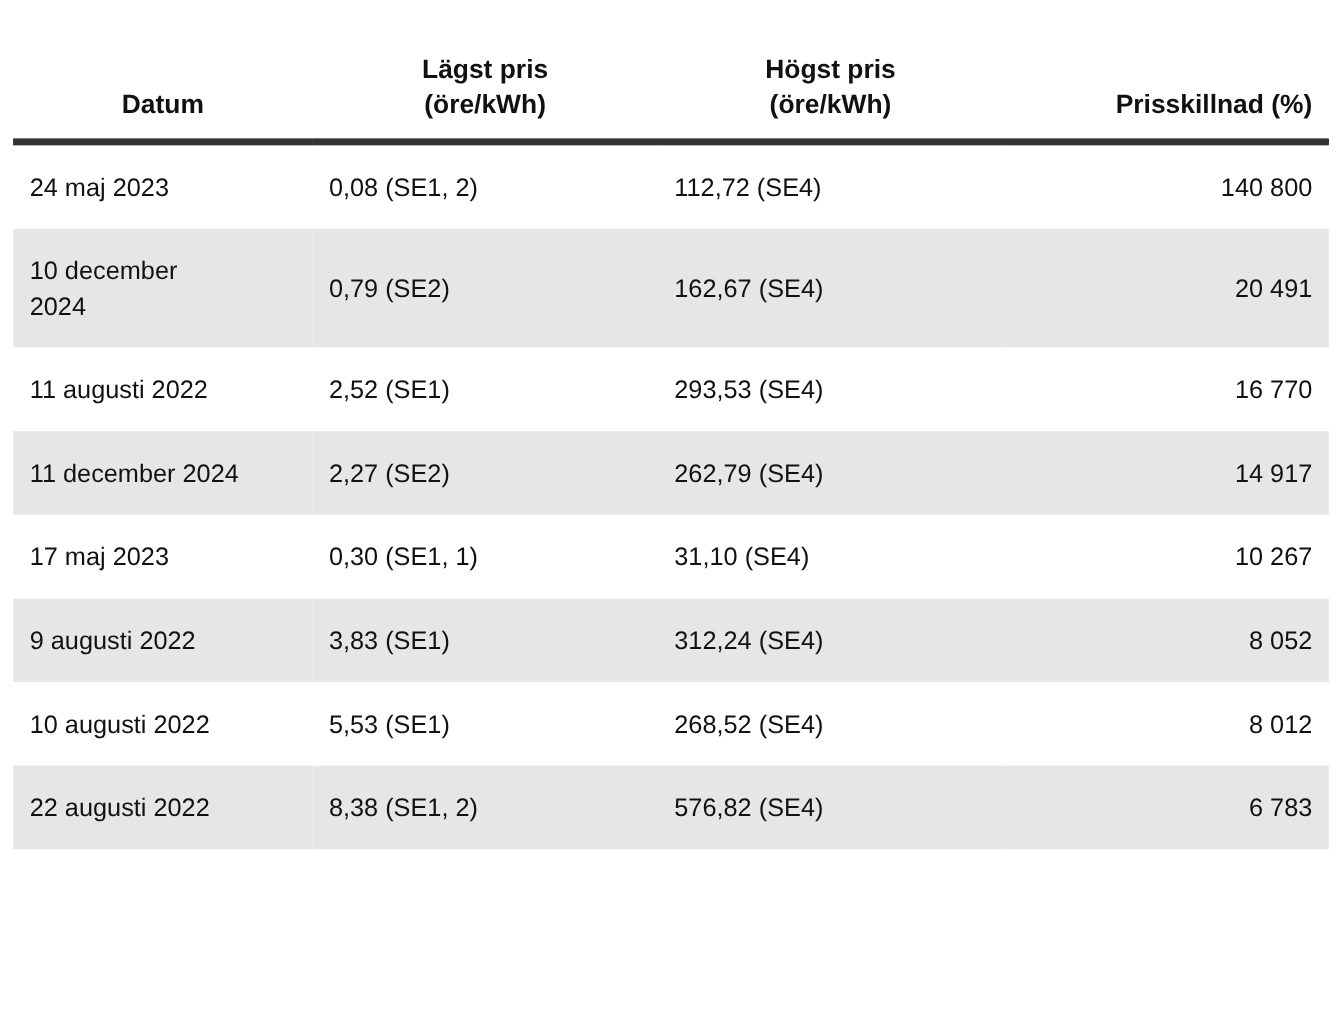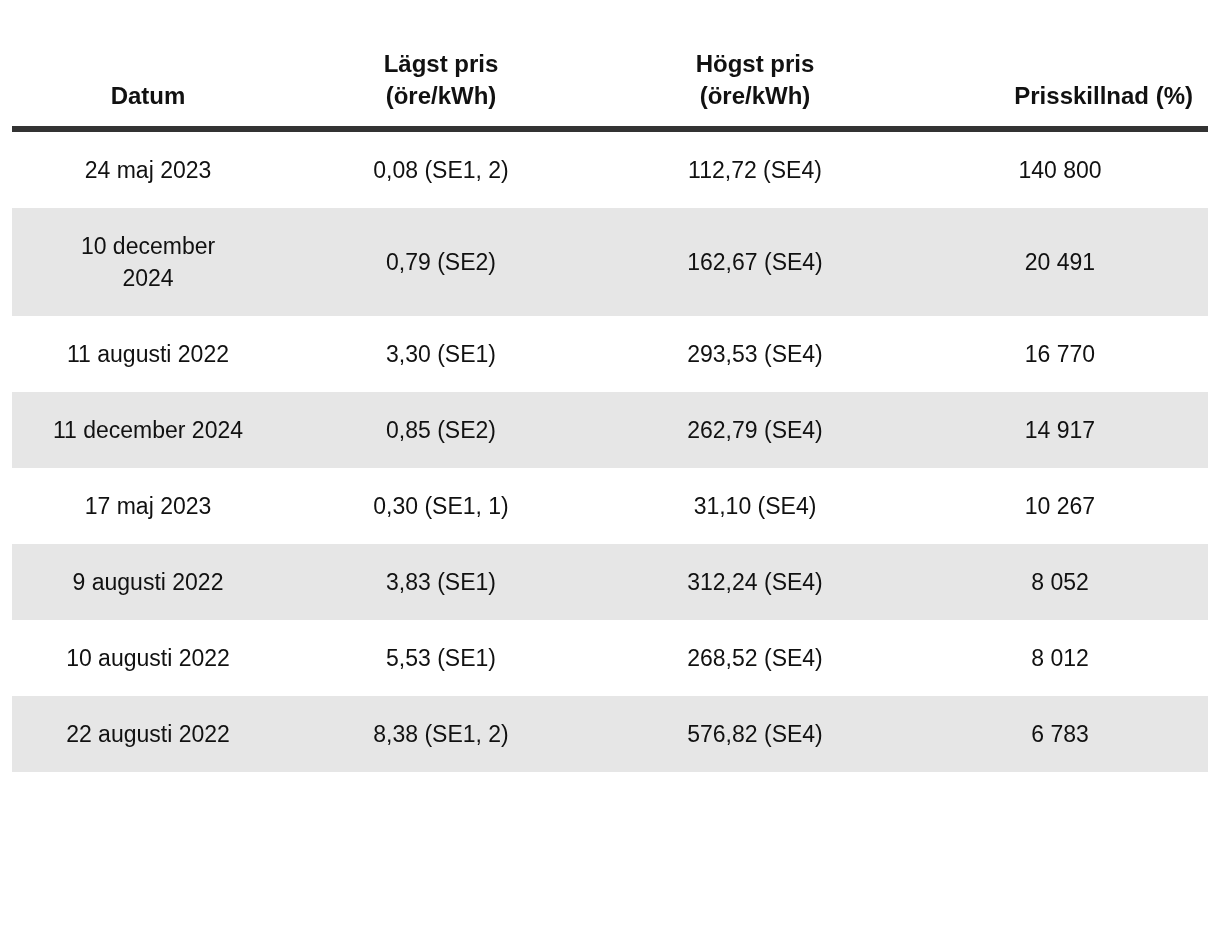--- a/index.html
+++ b/index.html
@@ -39,25 +39,25 @@
     white-space: pre-line;
     border-bottom: 6px solid #333333;
     color: #111111;
   }
   thead th.num { text-align: right; margin-top: 47px; }
 
   tbody td {
     padding: 22px 15px;
     line-height: 32px;
     vertical-align: middle;
-    text-align: center;
+    text-align: left;
     white-space: pre-line;
     color: #111111;
   }
-  tbody td.num { text-align: center; }
+  tbody td.num { text-align: right; }
 
   tbody tr:nth-child(even) td { background: #e6e6e6; }
   tbody tr:nth-child(odd) td { background: #ffffff; }
 </style>
 </head>
 <body>
 
 <div class="table-wrap">
   <table class="price-table">
     <colgroup>
@@ -85,27 +85,27 @@
       </tr>
       <tr>
         <td>10 december
 2024</td>
         <td>0,79 (SE2)</td>
         <td>162,67 (SE4)</td>
         <td class="num">20 491</td>
       </tr>
       <tr>
         <td>11 augusti 2022</td>
-        <td>3,30 (SE1)</td>
+        <td>2,52 (SE1)</td>
         <td>293,53 (SE4)</td>
         <td class="num">16 770</td>
       </tr>
       <tr>
         <td>11 december 2024</td>
-        <td>0,85 (SE2)</td>
+        <td>2,27 (SE2)</td>
         <td>262,79 (SE4)</td>
         <td class="num">14 917</td>
       </tr>
       <tr>
         <td>17 maj 2023</td>
         <td>0,30 (SE1, 1)</td>
         <td>31,10 (SE4)</td>
         <td class="num">10 267</td>
       </tr>
       <tr>

